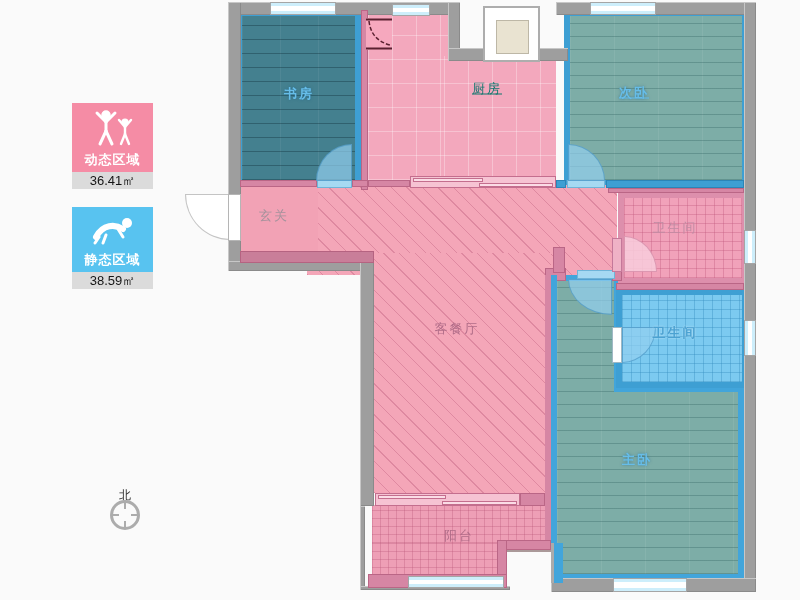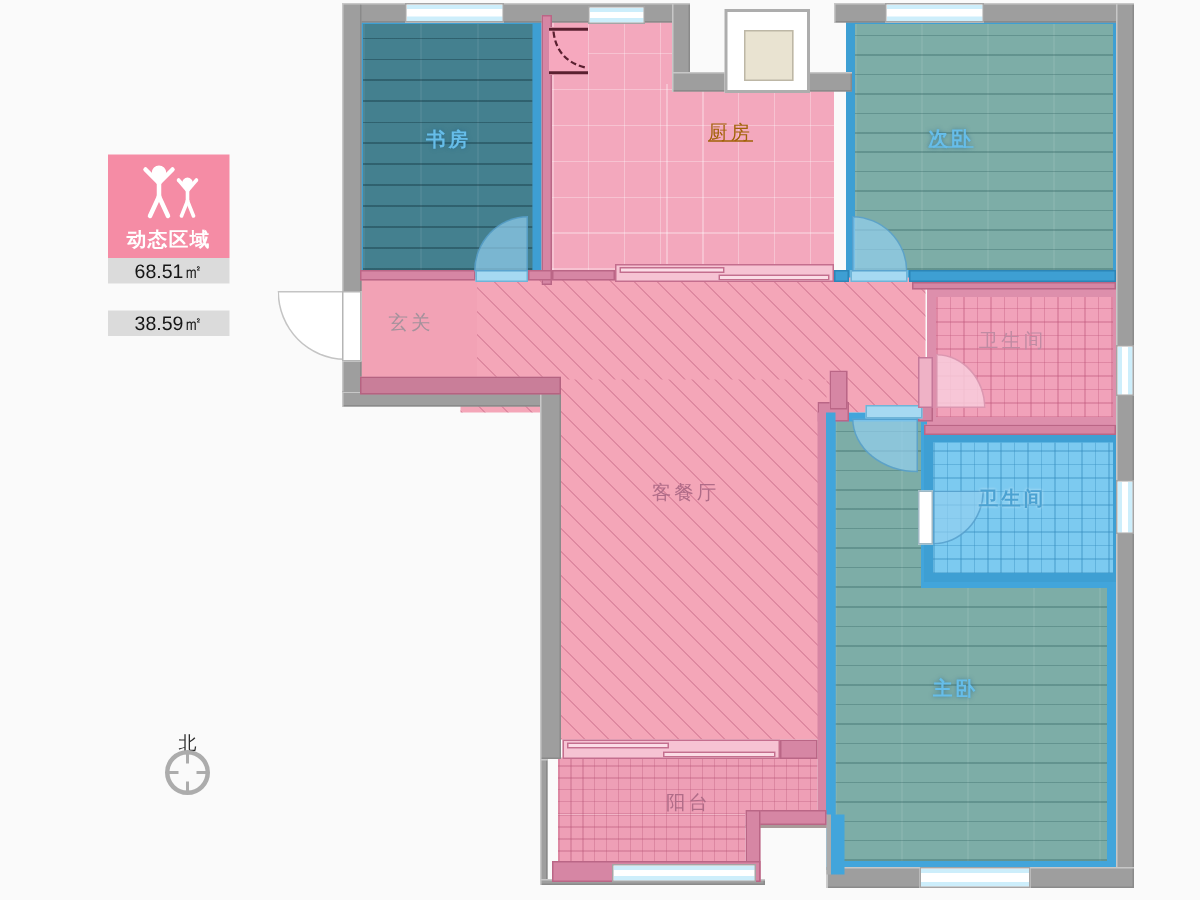--- a/index.html
+++ b/index.html
@@ -79,21 +79,21 @@
   .door-arc{position:absolute;background:rgba(148,208,240,.68);border:1px solid rgba(55,135,185,.55);box-sizing:border-box;}
   .door-arc.pinkish{background:rgba(248,205,220,.85);border-color:rgba(200,120,152,.6);}
   .door-arc.white{background:#fff;border:1px solid #c4c4c4;}
   .leaf{position:absolute;box-sizing:border-box;}
   .slider{position:absolute;background:#f6c3d3;border:1px solid #c46e8e;box-sizing:border-box;}
   .slider .pane{position:absolute;background:#fbdce6;border:1px solid #c46e8e;box-sizing:border-box;}
 
   
   .room-label{position:absolute;transform:translate(-50%,-50%);font-size:13px;letter-spacing:2px;white-space:nowrap;line-height:1;}
   .lbl-blue{color:#66bde9;font-weight:bold;text-shadow:0 0 3px rgba(25,90,135,.55);text-align:center;}
-  .lbl-gray{color:#a16207;text-decoration:underline;}
+  .lbl-gray{color:#0f766e;text-decoration:underline;}
   .lbl-mauve{color:#b06c88;}
   .lbl-pink{color:#c08ba3;}
   .lbl-skyblue{color:#4ba2d2;font-weight:bold;text-shadow:0 0 2px rgba(255,255,255,.6);}
 
   
   .flue{position:absolute;background:#fff;border:2px solid #adadad;box-sizing:border-box;}
   .flue-inner{position:absolute;left:11px;top:12px;width:33px;height:34px;background:#e9e3d1;border:1px solid #bdb7a6;box-sizing:border-box;}
 
   
   .compass-circle{position:absolute;width:30px;height:30px;border:3px solid #acacac;border-radius:50%;box-sizing:border-box;background:transparent;}
@@ -121,26 +121,40 @@
             <path d="M35 18 L29 11"></path>
             <path d="M35 18 L41 11"></path>
           <path d="M35 25 L31 35"></path>
             <path d="M35 25 L39 35"></path>
         </g>
       </svg>
     </div>
     <div class="legend-label">动态区域</div>
   </div>
   <div class="legend-strip">
-    <span>68.51</span>
+    <span>36.41</span>
       <span>㎡</span>
   </div>
 </div>
 
 <div class="legend-card" style="left:72px;top:207px;">
+  <div class="legend-top" style="height:65px;background:#58C3F0;">
+    <div class="legend-icon">
+      <svg width="46" height="30" viewBox="0 0 46 30">
+        <g stroke="#ffffff" stroke-linecap="round" fill="none">
+          <circle cx="37" cy="8" r="5" fill="#ffffff" stroke="none"></circle>
+          <path d="M6 22 C 13 9, 25 9, 33 14" stroke-width="6"></path>
+          <path d="M9 22 L5 28" stroke-width="3"></path>
+          <path d="M16 20 L13 28" stroke-width="3"></path>
+          <path d="M28 14 L33 22" stroke-width="3"></path>
+        </g>
+      </svg>
+    </div>
+    <div class="legend-label">静态区域</div>
+  </div>
   <div class="legend-strip">
     <span>38.59</span>
       <span>㎡</span>
   </div>
 </div>
 
 <div>
   <span class="compass-n" style="left:125px;top:495px;">北</span>
   <div class="compass-circle" style="left:110px;top:500px;"></div>
   <div class="tick" style="left:124px;top:502px;width:2px;height:7px;"></div>

